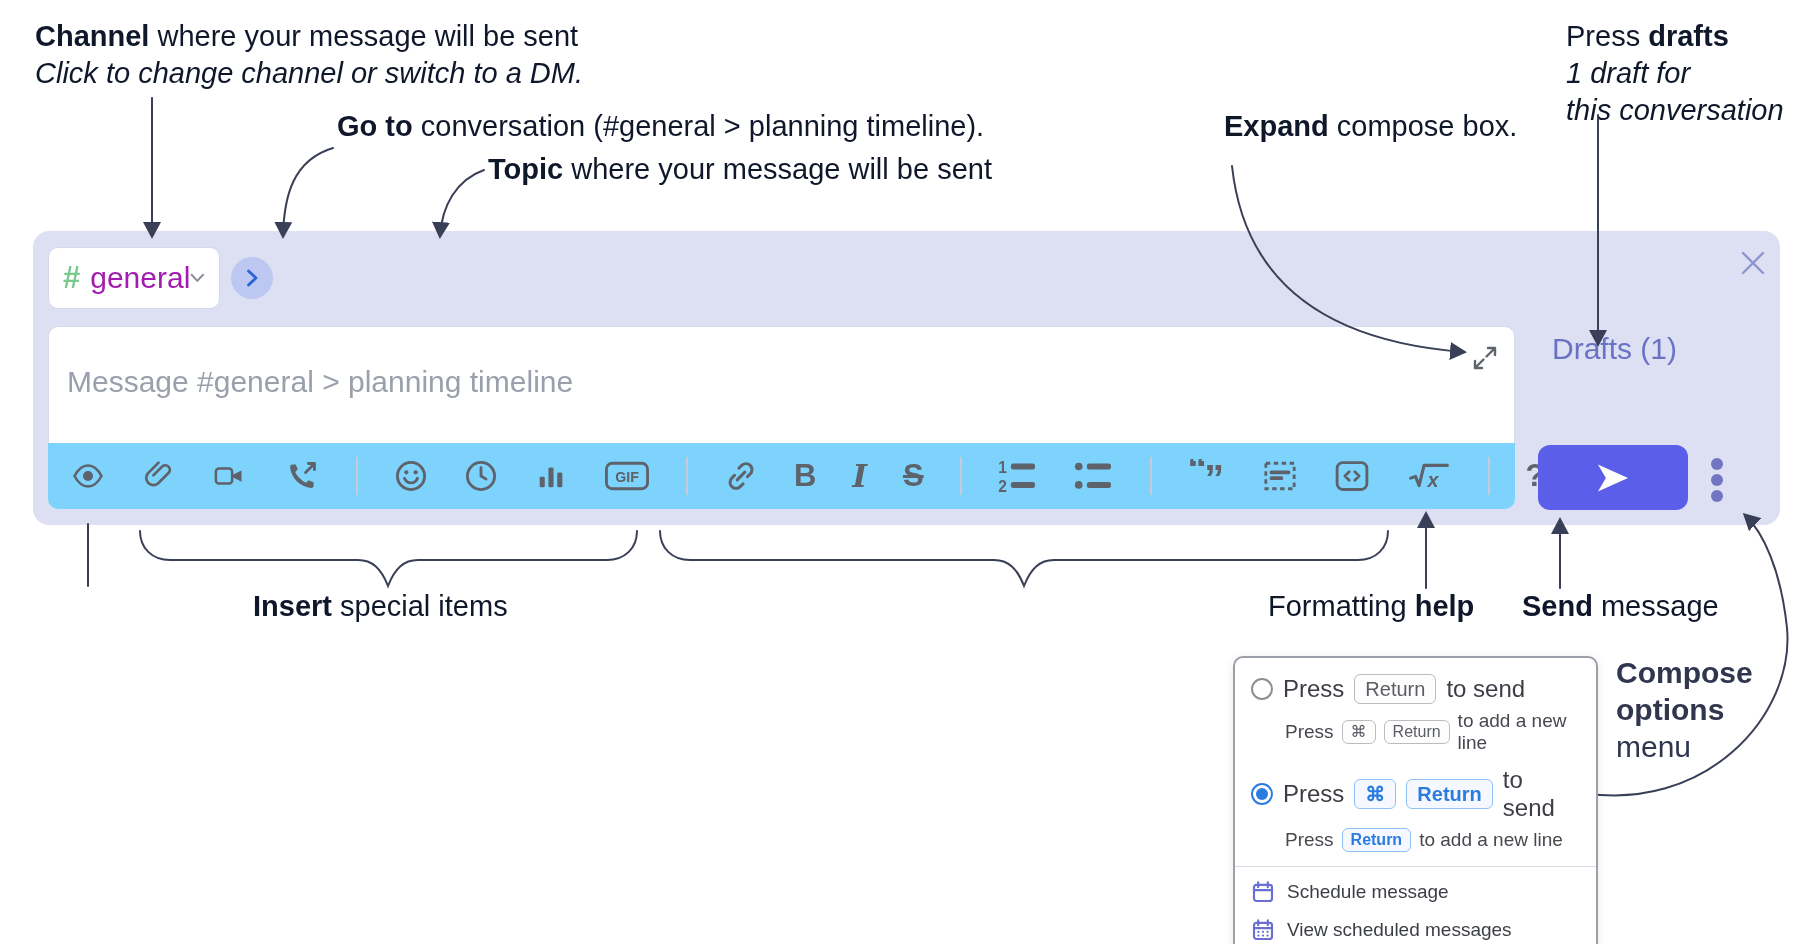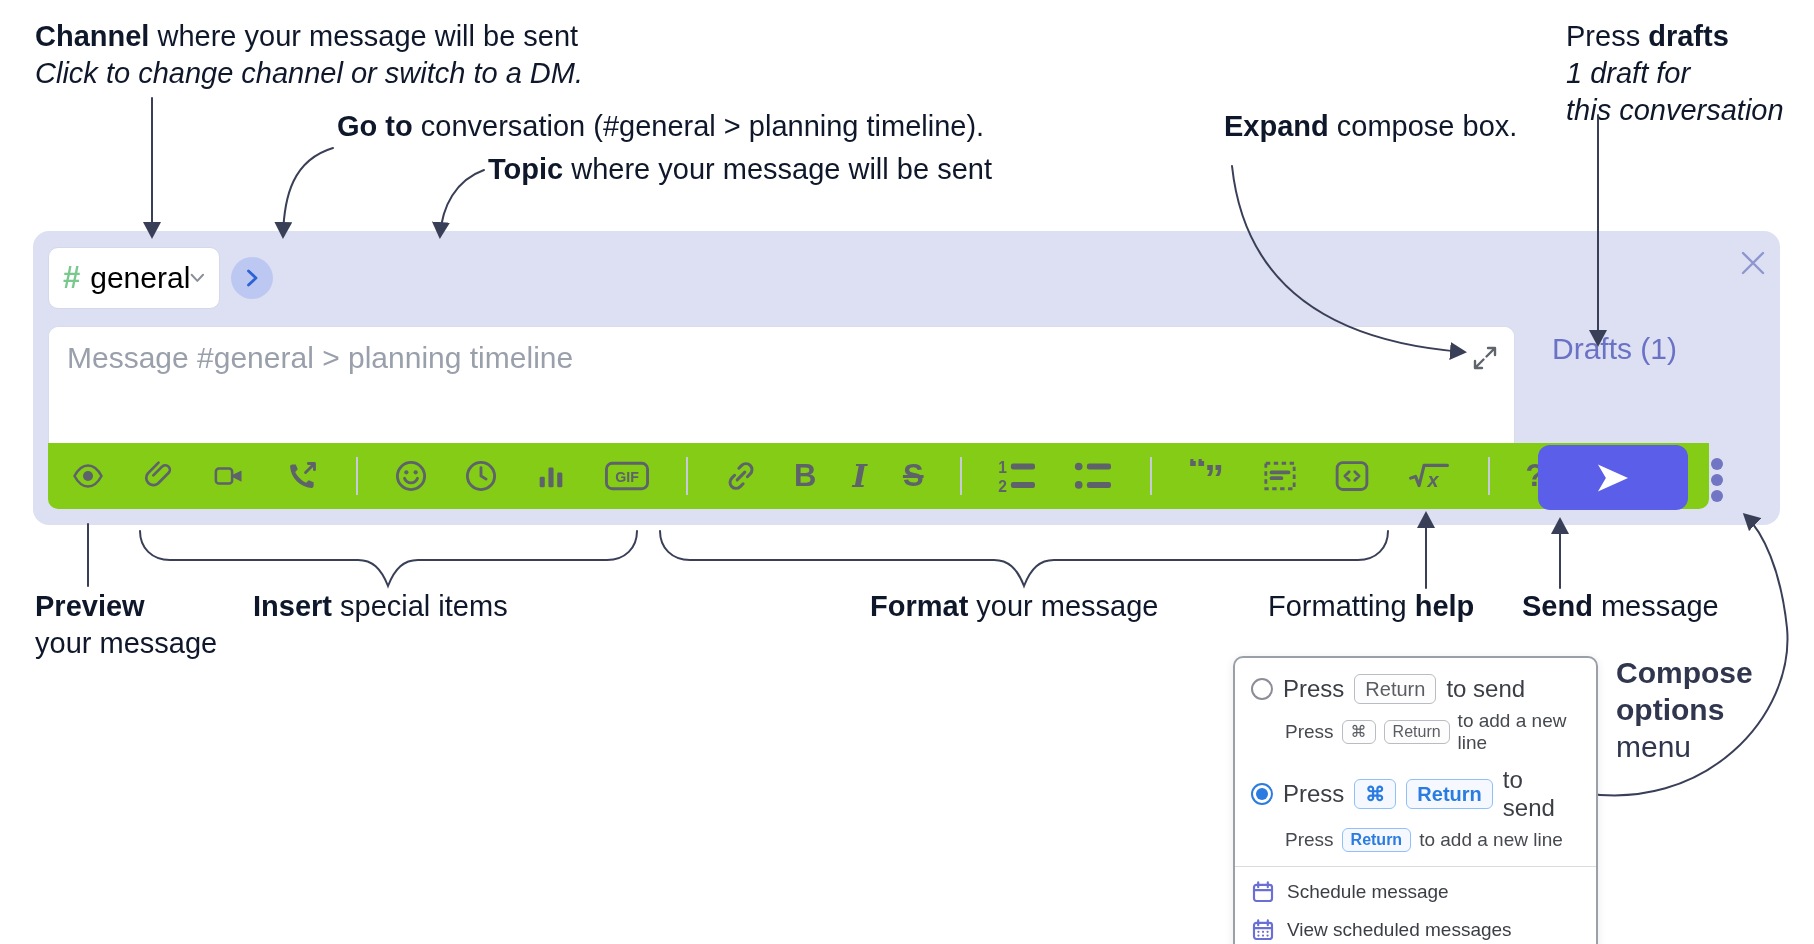--- a/index.html
+++ b/index.html
@@ -7,35 +7,35 @@
          font-family:"Liberation Sans",sans-serif;color:#31364f;}
   .abs{position:absolute;}
   .ann{font-size:29px;line-height:37px;color:#0f172a;}
   .b{font-weight:700;}
   .i{font-style:italic;}
   
   .compose{left:33px;top:231px;width:1747px;height:294px;background:#dce0f2;border-radius:16px;}
   .chip{left:15px;top:16px;width:172px;height:62px;background:#fff;border:1px solid #d4d8e8;
         border-radius:10px;display:flex;align-items:center;padding:0 14px;box-sizing:border-box;cursor:pointer;}
   .chip .hash{color:#79c98e;font-size:31px;font-weight:700;margin-right:10px;}
-  .chip .cname{font-size:30px;color:#000000;flex:1;}
+  .chip .cname{font-size:30px;color:#a21caf;flex:1;}
   .circle-btn{left:198px;top:26px;width:42px;height:42px;border-radius:50%;background:#bdc8f2;
         display:flex;align-items:center;justify-content:center;cursor:pointer;}
   .topic-wrap{left:249px;top:16px;width:1233px;height:62px;}
   .topic-input{width:100%;height:100%;box-sizing:border-box;border:1px solid #d4d8e8;border-radius:10px;
         font-family:"Liberation Sans",sans-serif;font-size:30px;color:#3d4049;padding:0 70px 0 20px;outline:none;}
   .topic-clear{position:absolute;right:22px;top:17px;width:28px;height:28px;cursor:pointer;}
   .close-x{left:1705px;top:17px;width:30px;height:30px;cursor:pointer;}
   .msgbox{left:15px;top:95px;width:1467px;height:117px;background:#fff;border:1px solid #d8dbe9;
         border-bottom:none;border-radius:10px 10px 0 0;box-sizing:border-box;}
   .msg-ta{width:100%;height:100%;box-sizing:border-box;border:none;resize:none;outline:none;border-radius:10px 10px 0 0;
-        font-family:"Liberation Sans",sans-serif;font-size:30px;color:#3d4049;padding:14px 60px 8px 18px;}
+        font-family:"Liberation Sans",sans-serif;font-size:30px;color:#3d4049;padding:14px 60px 8px 18px;margin-top:24px;}
   .msg-ta::placeholder{color:#9aa0ab;opacity:1;}
   .expand-btn{position:absolute;right:14px;top:16px;width:30px;height:30px;cursor:pointer;}
-  .toolbar{left:15px;top:212px;width:1661px;height:66px;background:#84cc16;border-radius:0 0 10px 10px;
+  .toolbar{left:15px;top:212px;width:1467px;height:66px;background:#7dd3fc;border-radius:0 0 10px 10px;
         display:flex;align-items:center;padding:0 0 0 22px;box-sizing:border-box;gap:36px;color:#5d626b;}
   .ticon{display:flex;align-items:center;justify-content:center;height:44px;cursor:pointer;color:#5d626b;flex:none;}
   .tdiv{width:2px;height:38px;background:#c7cad8;flex:none;}
   .tb-letter{font-size:31px;font-weight:700;color:#5d626b;}
   .tb-italic{font-family:"DejaVu Serif",serif;font-style:italic;font-size:31px;font-weight:600;}
   .tb-strike{text-decoration:line-through;font-weight:600;font-size:31px;}
   .tb-help{font-size:31px;font-weight:600;color:#5d626b;}
   .drafts-link{left:1519px;top:101px;font-size:30px;color:#6a72c5;cursor:pointer;}
   .send-btn{left:1505px;top:214px;width:150px;height:65px;border-radius:12px;background:#5a5ee8;
         display:flex;align-items:center;justify-content:center;cursor:pointer;border:none;}
@@ -247,29 +247,22 @@
       </svg>
     </button>
 
     <div class="abs kebab">
       <i></i>
       <i></i>
       <i></i>
     </div>
   </div>
 
-  <div class="abs ann" style="left:35px;top:588px;">
-    <div class="b">Preview</div>
-    <div>your message</div>
-  </div>
   <div class="abs ann" style="left:253px;top:588px;">
     <span class="b">Insert</span><span> special items</span>
-  </div>
-  <div class="abs ann" style="left:870px;top:588px;">
-    <span class="b">Format</span><span> your message</span>
   </div>
   <div class="abs ann" style="left:1268px;top:588px;">
     <span>Formatting </span><span class="b">help</span>
   </div>
   <div class="abs ann" style="left:1522px;top:588px;">
     <span class="b">Send</span><span> message</span>
   </div>
   <div class="abs" style="left:1616px;top:654px;font-size:30px;line-height:37px;">
     <div class="b">Compose</div>
     <div class="b">options</div>

